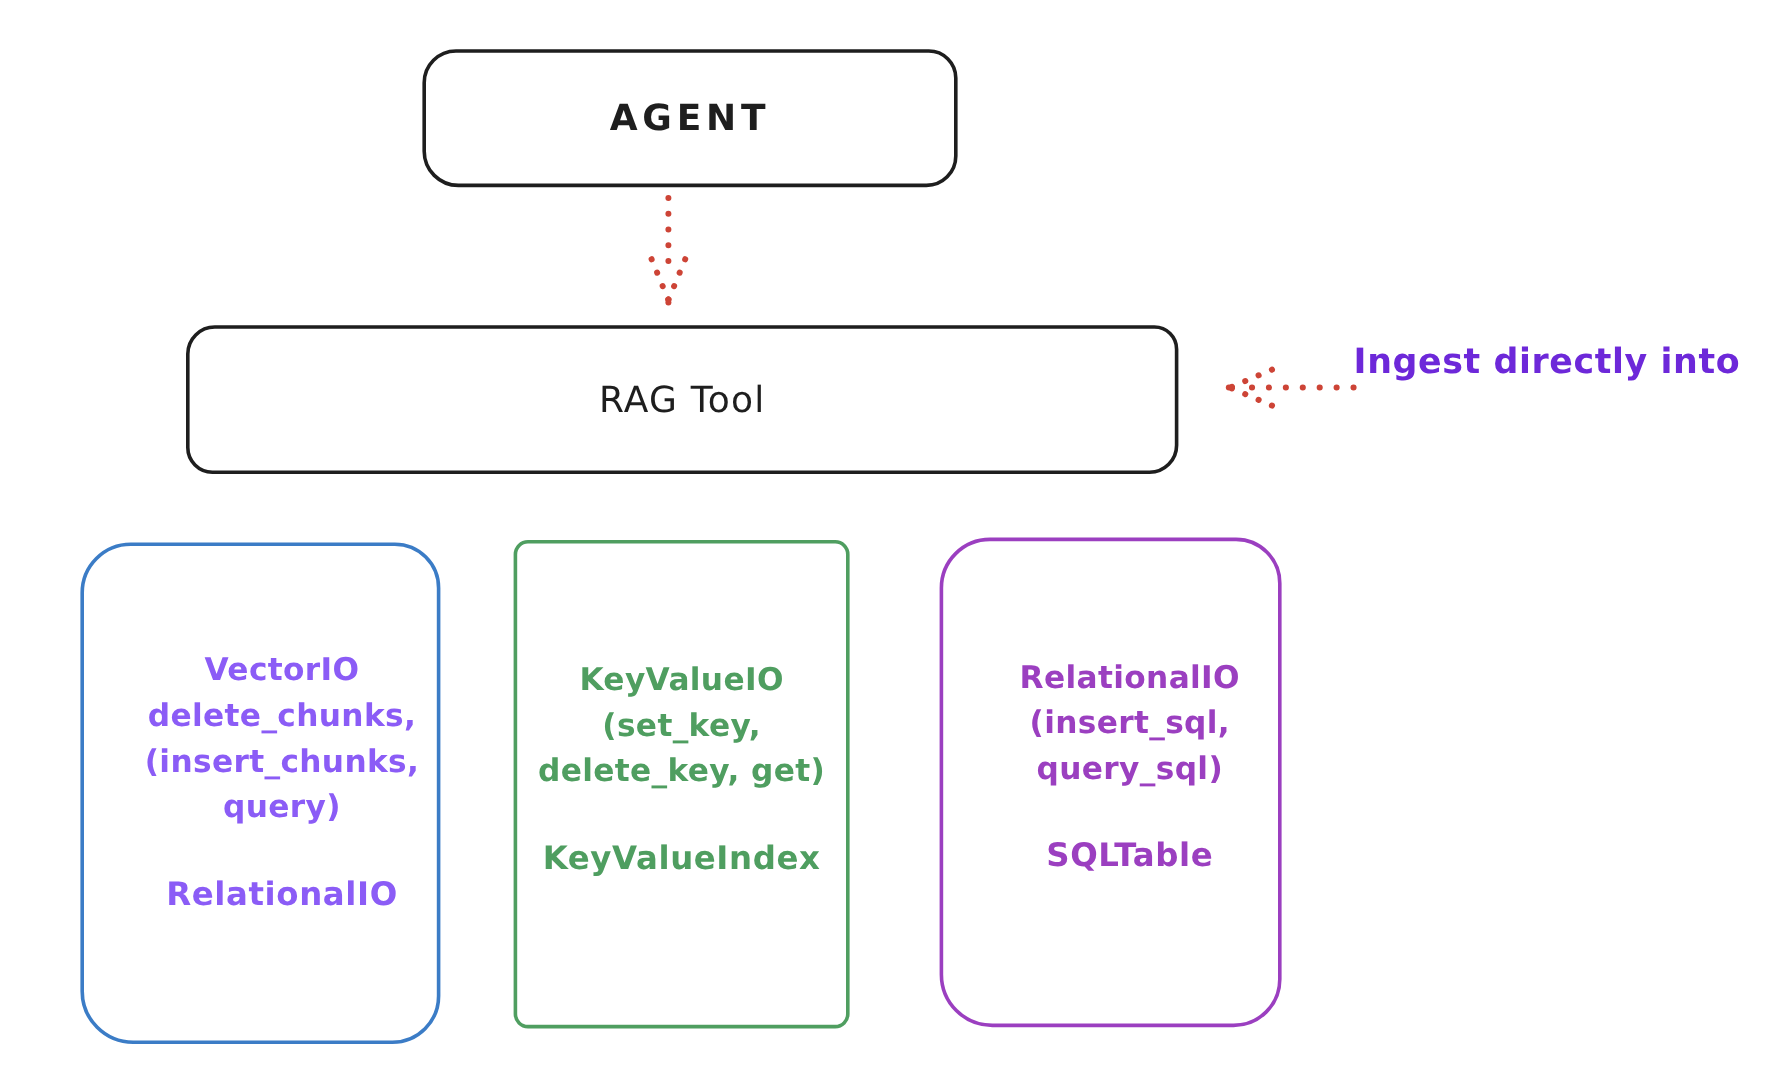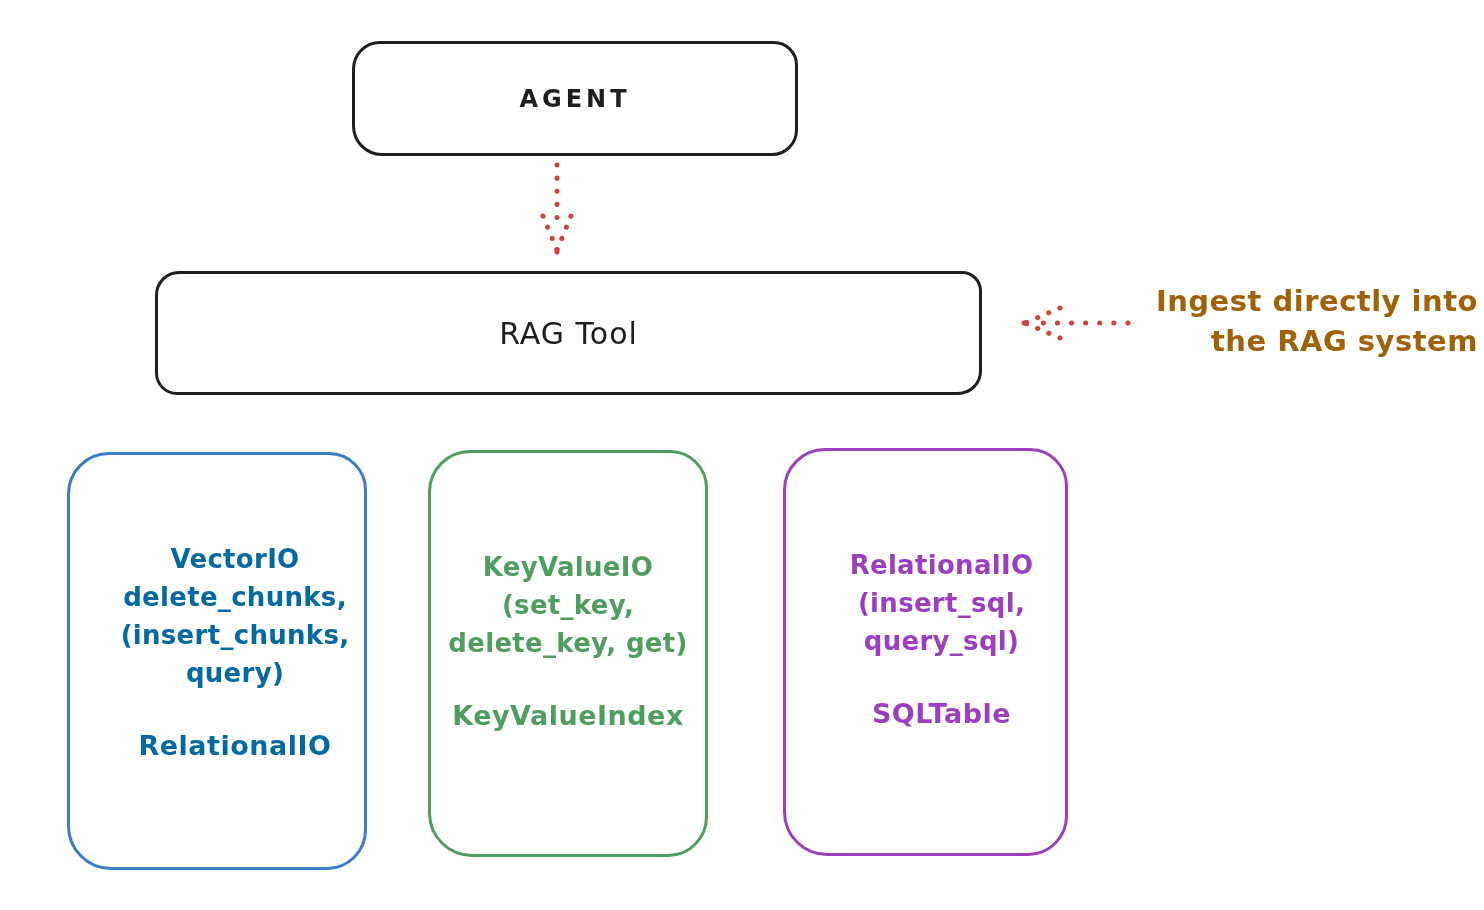--- a/index.html
+++ b/index.html
@@ -23,21 +23,21 @@
     display: flex;
     align-items: center;
     justify-content: center;
   }
   .agent-box {
     left: 352px; top: 41px;
     width: 446px; height: 115px;
     border-radius: 28px 24px 26px 30px;
   }
   .agent-label {
-    font-size: 24px;
+    font-size: 30px;
     font-weight: 700;
     letter-spacing: 4px;
     color: #1e1e1e;
   }
   .rag-box {
     left: 155px; top: 271px;
     width: 827px; height: 124px;
     border-radius: 24px 20px 24px 22px;
   }
   .rag-label {
@@ -47,22 +47,22 @@
     color: #1e1e1e;
   }
   .arrow-svg {
     position: absolute;
     overflow: visible;
   }
   .annotation {
     position: absolute;
     left: 1128px; top: 281px;
     width: 350px;
-    text-align: right;
-    color: #a16207;
+    text-align: left;
+    color: #6d28d9;
     font-size: 29px;
     font-weight: 700;
     line-height: 40px;
     letter-spacing: 0.5px;
   }
   .backend-box {
     position: absolute;
     box-sizing: border-box;
     border: 3.5px solid;
     background: #ffffff;
@@ -82,30 +82,31 @@
   .backend-box .index-label {
     margin-top: 38px;
     font-size: 27px;
     font-weight: 600;
     letter-spacing: 0.5px;
   }
   .backend-vector {
     left: 67px; top: 452px;
     width: 300px; height: 418px;
     border-color: #3b7cc6;
-    color: #0369a1;
+    color: #8b5cf6;
     padding-top: 85px;
     padding-left: 36px;
   }
   .backend-keyvalue {
     left: 428px; top: 450px;
     width: 280px; height: 407px;
     border-color: #4f9e60;
     color: #4f9e60;
     padding-top: 95px;
+    border-radius: 12px;
   }
   .backend-relational {
     left: 783px; top: 448px;
     width: 285px; height: 408px;
     border-color: #9b3fc0;
     color: #9b3fc0;
     padding-top: 95px;
     padding-left: 32px;
   }
 </style>
@@ -135,21 +136,20 @@
     <g stroke="#cd4436" stroke-width="5" stroke-linecap="round" fill="none">
       <path d="M118 22 L32 22" stroke-dasharray="0.1 14"></path>
       <path d="M50 7 L15 22" stroke-dasharray="0.1 12"></path>
       <path d="M50 37 L15 22" stroke-dasharray="0.1 12"></path>
       <path d="M14 22 L14 22" stroke-dasharray="0.1 12"></path>
     </g>
   </svg>
 
   <div class="annotation">
     <div>Ingest directly into</div>
-    <div>the RAG system</div>
   </div>
 
   <div class="backend-box backend-vector">
     <div class="backend-line">VectorIO</div>
     <div class="backend-line">delete_chunks,</div>
     <div class="backend-line">(insert_chunks,</div>
     <div class="backend-line">query)</div>
     <div class="index-label">RelationalIO</div>
   </div>
 

